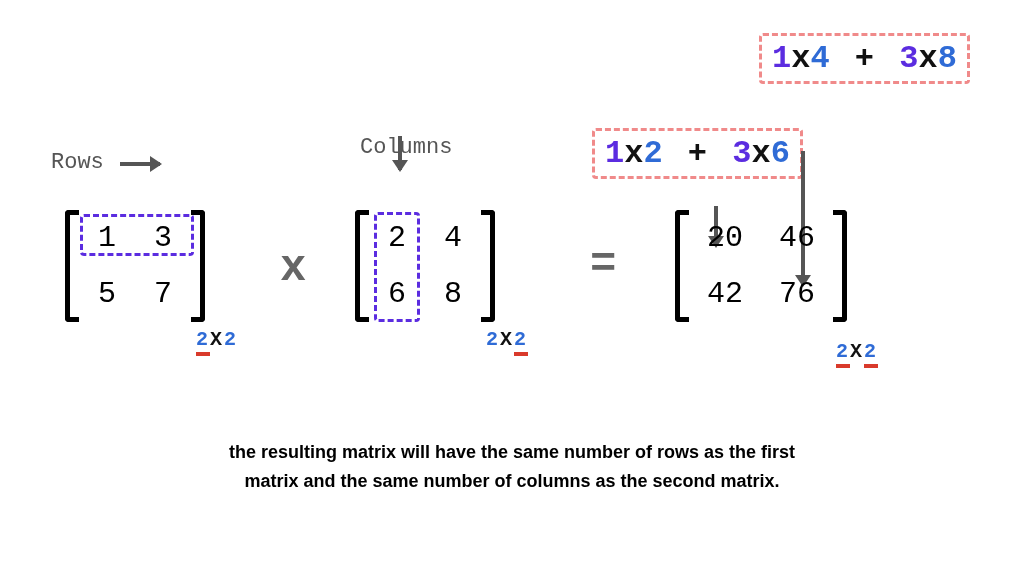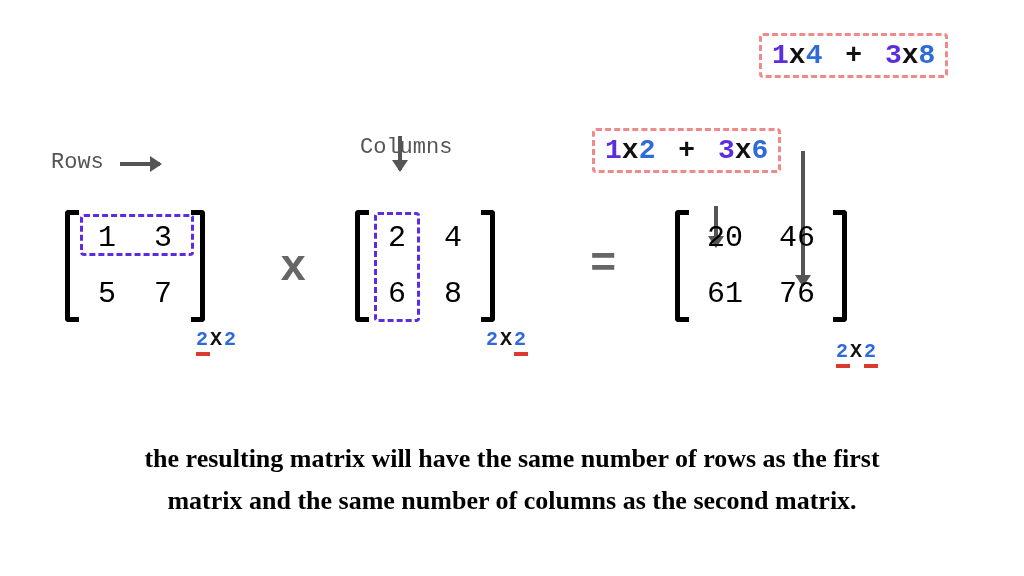--- a/index.html
+++ b/index.html
@@ -58,33 +58,33 @@
     display: inline-block;
   }
   .dashbox-purple {
     border: 3px dashed #5b2ce0;
     border-radius: 4px;
   }
   .dashbox-red {
     border: 3px dashed #f08a8a;
     border-radius: 4px;
     padding: 4px 10px;
-    font-size: 28px;
+    font-size: 32px;
     font-weight: 600;
     white-space: nowrap;
   }
   .purple { color: #5b2ce0; }
   .bluetxt { color: #2f6bd6; }
   .plus { color: #111; }
   .caption {
-    font-size: 26px;
+    font-size: 18px;
     font-weight: 700;
     text-align: center;
     color: #000;
-    font-family: Liberation Serif, serif;
+    font-family: Liberation Sans, sans-serif;
     line-height: 1.6;
   }
   .arrow-h {
     width: 40px; height: 4px; background: #555; position: relative;
   }
   .arrow-h::after {
     content: ''; position: absolute; right: -2px; top: -6px;
     border-left: 12px solid #555; border-top: 8px solid transparent; border-bottom: 8px solid transparent;
   }
   .arrow-v {
@@ -154,21 +154,21 @@
 </div>
 
 <div class="abs arrow-v" style="left:714px; top:168px; height:40px;"></div>
 <div class="abs arrow-v" style="left:801px; top:73px; height:134px;"></div>
 
 <div class="abs matrix" style="left:665px; top:210px;padding-left:10px;">
   <div class="bracket-l"></div>
   <div class="cells cells-big">
     <div class="cell">20</div>
     <div class="cell">46</div>
-    <div class="cell">61</div>
+    <div class="cell">42</div>
     <div class="cell">76</div>
   </div>
   <div class="bracket-r"></div>
 </div>
 
 <div class="abs dimtext" style="left:836px; top:340px;">
   <span class="blue underline-red">2</span><span class="dark">X</span><span class="blue underline-red">2</span>
 </div>
 
 <div class="abs caption" style="left:0; right:0; top:438px; padding:0 60px;">

